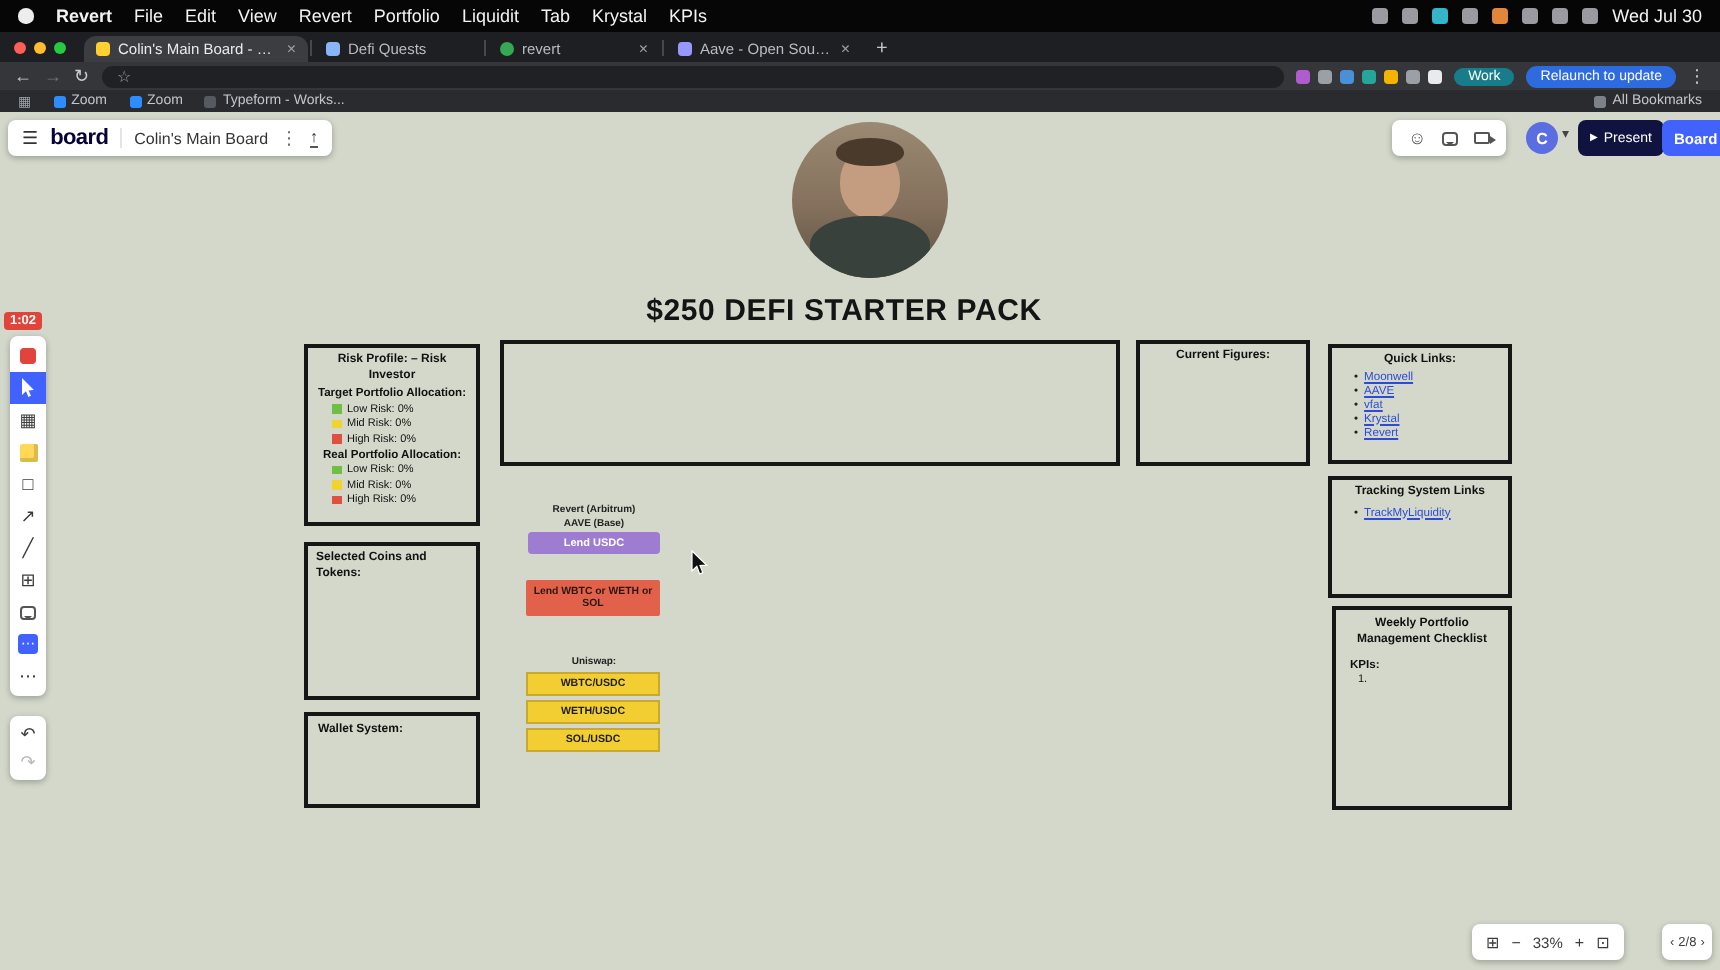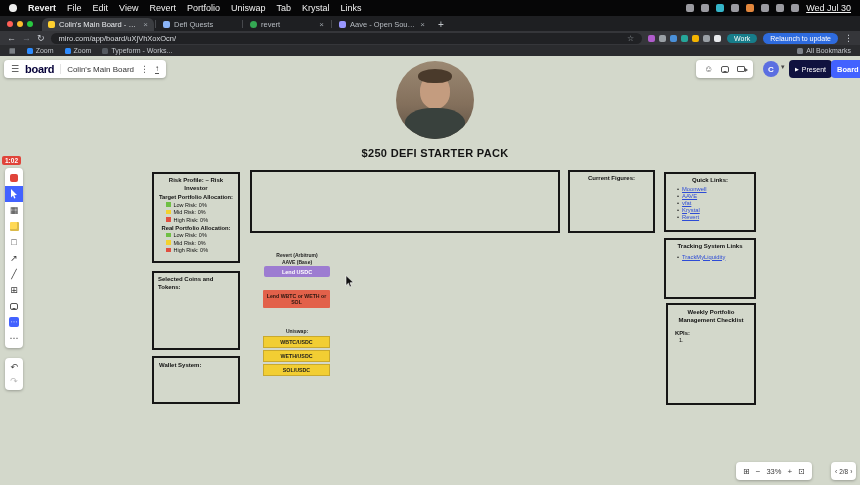--- a/index.html
+++ b/index.html
@@ -8,21 +8,21 @@
          font-family:"Liberation Sans","DejaVu Sans",sans-serif; }
 
   
   #menubar { position:absolute; top:0; left:0; width:860px; height:16px; background:#060607;
              display:flex; align-items:center; padding:0 9px; gap:11px; color:#f2f2f2; font-size:9px; }
   .apple-ic { width:8px; height:8px; background:#ededed; border-radius:50% 50% 46% 46%; flex:none; }
   .mb-item { white-space:nowrap; }
   .mb-item.bold { font-weight:bold; }
   #mb-right { margin-left:auto; display:flex; align-items:center; gap:7px; }
   .mb-status { width:8px; height:8px; border-radius:2px; }
-  #mb-date { font-size:9px; white-space:nowrap;text-decoration:underline; }
+  #mb-date { font-size:9px; white-space:nowrap; }
 
   
   #tabstrip { position:absolute; top:16px; left:0; width:860px; height:15px; background:#1e1f22;
               display:flex; align-items:flex-end; padding-left:7px; }
   .win-dots { display:flex; gap:4px; align-items:center; height:15px; margin-right:9px; }
   .dot { width:6px; height:6px; border-radius:50%; }
   .dot.r{background:#ff5f57}.dot.y{background:#febc2e}.dot.g{background:#28c840}
   .tab { height:13px; display:flex; align-items:center; gap:4px; padding:0 6px;
          font-size:7.5px; color:#b7bcc2; border-radius:6px 6px 0 0; }
   .tab.active { background:#3b3d41; color:#e8eaed; }
@@ -81,22 +81,22 @@
   .blink      { font-size:5.8px; color:#2d4bd6; text-decoration:underline; }
   .kpis       { font-size:5.8px; font-weight:bold; color:#111; padding-left:4px; margin-top:6px; }
   .kpi-item   { font-size:5.5px; color:#111; padding-left:8px; margin-top:1px; }
 
   
   #avatar-photo { position:absolute; left:396px; top:5px; width:78px; height:78px; border-radius:50%;
                   overflow:hidden; background:linear-gradient(180deg,#9b8973 0%,#84705c 55%,#5d5144 100%); }
   .ap-head { position:absolute; left:24px; top:13px; width:30px; height:35px; border-radius:48%; background:#c49c7f; }
   .ap-hair { position:absolute; left:22px; top:8px; width:34px; height:14px; border-radius:50% 50% 45% 45%; background:#4a3a2b; }
   .ap-body { position:absolute; left:9px; top:47px; width:60px; height:32px; border-radius:45% 45% 0 0; background:#39413d; }
-  #board-title { position:absolute; left:285px; top:91px; width:300px; text-align:center;
-                 font-size:11px; font-weight:bold; color:#141414; letter-spacing:.3px; }
+  #board-title { position:absolute; left:272px; top:91px; width:300px; text-align:center;
+                 font-size:15px; font-weight:bold; color:#141414; letter-spacing:.3px; }
 
   
   .tiny-label { position:absolute; font-size:5px; color:#222; text-align:center; line-height:1.3; }
   #defi-src   { left:262px; top:196px; width:70px; font-weight:bold; }
   #uniswap-lb { left:262px; top:272px; width:70px; font-weight:bold; }
   #lend-usdc  { position:absolute; left:264px; top:210px; width:66px; height:11px; border-radius:2px;
                 color:#fff; font-size:5.5px; font-weight:bold; display:flex; align-items:center; justify-content:center; }
   #lend-alt   { position:absolute; left:263px; top:234px; width:67px; height:18px; border-radius:1px;
                 color:#2b1710; font-size:5.2px; font-weight:bold; display:flex; align-items:center;
                 justify-content:center; text-align:center; padding:0 3px; line-height:1.25; }
@@ -161,24 +161,24 @@
 <body>
 
 <div id="menubar">
   <span class="apple-ic"></span>
   <span class="mb-item bold">Revert</span>
   <span class="mb-item">File</span>
   <span class="mb-item">Edit</span>
   <span class="mb-item">View</span>
   <span class="mb-item">Revert</span>
   <span class="mb-item">Portfolio</span>
-  <span class="mb-item">Uniswap</span>
+  <span class="mb-item">Liquidit</span>
   <span class="mb-item">Tab</span>
   <span class="mb-item">Krystal</span>
-  <span class="mb-item">Links</span>
+  <span class="mb-item">KPIs</span>
   <div id="mb-right">
     <span class="mb-status" style="background: rgb(154, 154, 160);"></span>
     <span class="mb-status" style="background: rgb(154, 154, 160);"></span>
     <span class="mb-status" style="background: rgb(53, 181, 201);"></span>
     <span class="mb-status" style="background: rgb(154, 154, 160);"></span>
     <span class="mb-status" style="background: rgb(226, 134, 60);"></span>
     <span class="mb-status" style="background: rgb(154, 154, 160);"></span>
     <span class="mb-status" style="background: rgb(154, 154, 160);"></span>
     <span class="mb-status" style="background: rgb(154, 154, 160);"></span>
     <span id="mb-date">Wed Jul 30</span>
@@ -214,21 +214,20 @@
     <span class="tclose">×</span>
   </div>
   <span id="new-tab">+</span>
 </div>
 
 <div id="addressbar">
   <span class="nav-ic">←</span>
   <span class="nav-ic dim">→</span>
   <span class="nav-ic">↻</span>
   <div id="omnibox">
-    <span class="url">miro.com/app/board/uXjVhXoxOcn/</span>
     <span class="star">☆</span>
   </div>
   <div id="ext-icons">
     <span class="ext-ic" style="background: rgb(176, 92, 204);"></span>
     <span class="ext-ic" style="background: rgb(154, 160, 166);"></span>
     <span class="ext-ic" style="background: rgb(74, 144, 217);"></span>
     <span class="ext-ic" style="background: rgb(38, 166, 154);"></span>
     <span class="ext-ic" style="background: rgb(244, 180, 0);"></span>
     <span class="ext-ic" style="background: rgb(154, 160, 166);"></span>
     <span class="ext-ic" style="background: rgb(232, 234, 237);"></span>

